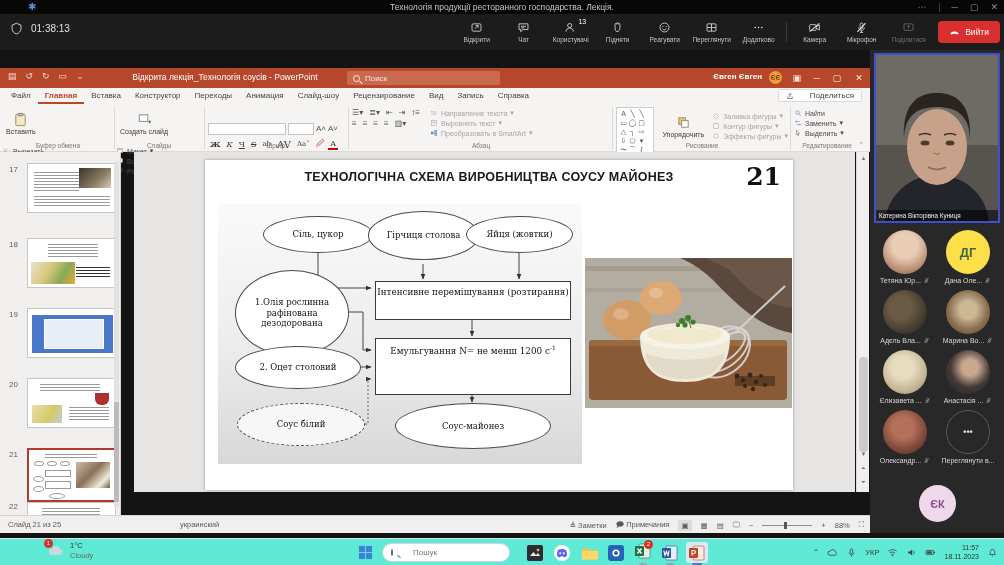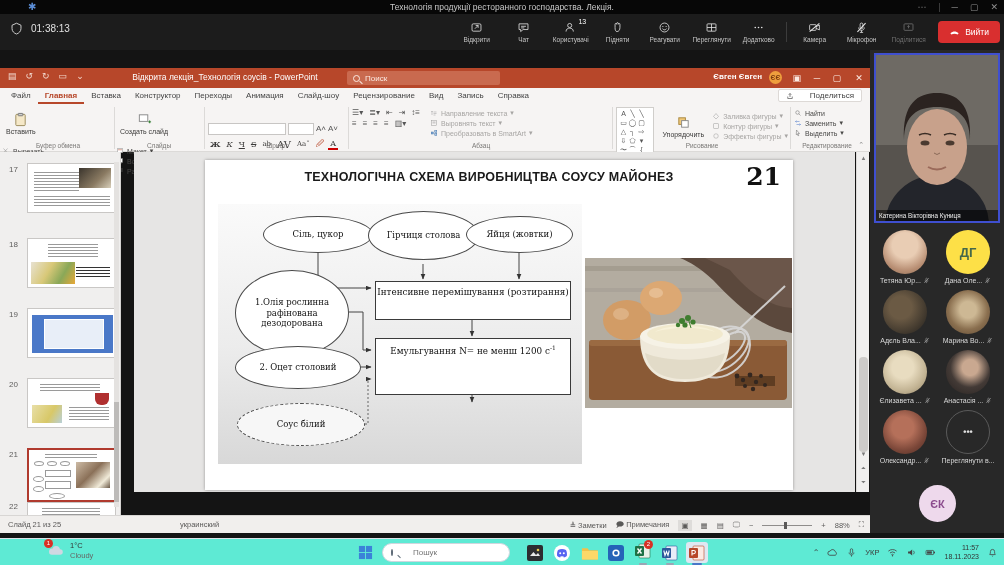--- a/index.html
+++ b/index.html
@@ -520,20 +520,21 @@
     <div class="oval" style="left:58px; top:56px; width:110px; height:37px;">Сіль, цукор</div>
     <div class="oval" style="left:163px; top:51px; width:111px; height:49px;">Гірчиця столова</div>
     <div class="oval" style="left:261px; top:56px; width:107px; height:37px;">Яйця (жовтки)</div>
     <div class="oval" style="left:30px; top:110px; width:114px; height:86px; z-index:2;">1.Олія рослинна рафінована дезодорована</div>
     <div class="oval" style="left:30px; top:186px; width:126px; height:43px; z-index:3;">2. Оцет столовий</div>
     <div class="oval dashed" style="left:32px; top:243px; width:128px; height:43px;">Соус білий</div>
     <div class="fbox2" style="left:170px; top:121px; width:196px; height:39px;">Інтенсивне перемішування (розтирання)</div>
     <div class="fbox2" style="left:170px; top:178px; width:196px; height:57px;">
       <span>Емульгування N= не менш 1200 с</span><sup style="font-size:6px;">-1</sup>
     </div>
+    <div class="oval" style="left:190px; top:243px; width:156px; height:46px;">Соус-майонез</div>
 
     <svg class="slideimg" viewBox="0 0 207 150">
       <rect width="207" height="150" fill="#b3aca0"></rect>
       <rect y="8" width="207" height="5" fill="#a49d90"></rect>
       <rect y="30" width="207" height="4" fill="#aaa399"></rect>
       <path d="M95,0 L207,0 L207,75 C175,70 150,45 128,22 C115,10 105,4 95,0 Z" fill="#5b483c"></path>
       <path d="M120,0 L207,0 L207,50 C180,48 160,30 145,12 Z" fill="#6b564a"></path>
       <rect x="4" y="82" width="198" height="60" rx="4" fill="#8a5a36"></rect>
       <rect x="4" y="82" width="198" height="6" rx="3" fill="#9a6a42"></rect>
       <rect x="150" y="118" width="40" height="10" fill="#5f3d22"></rect>

